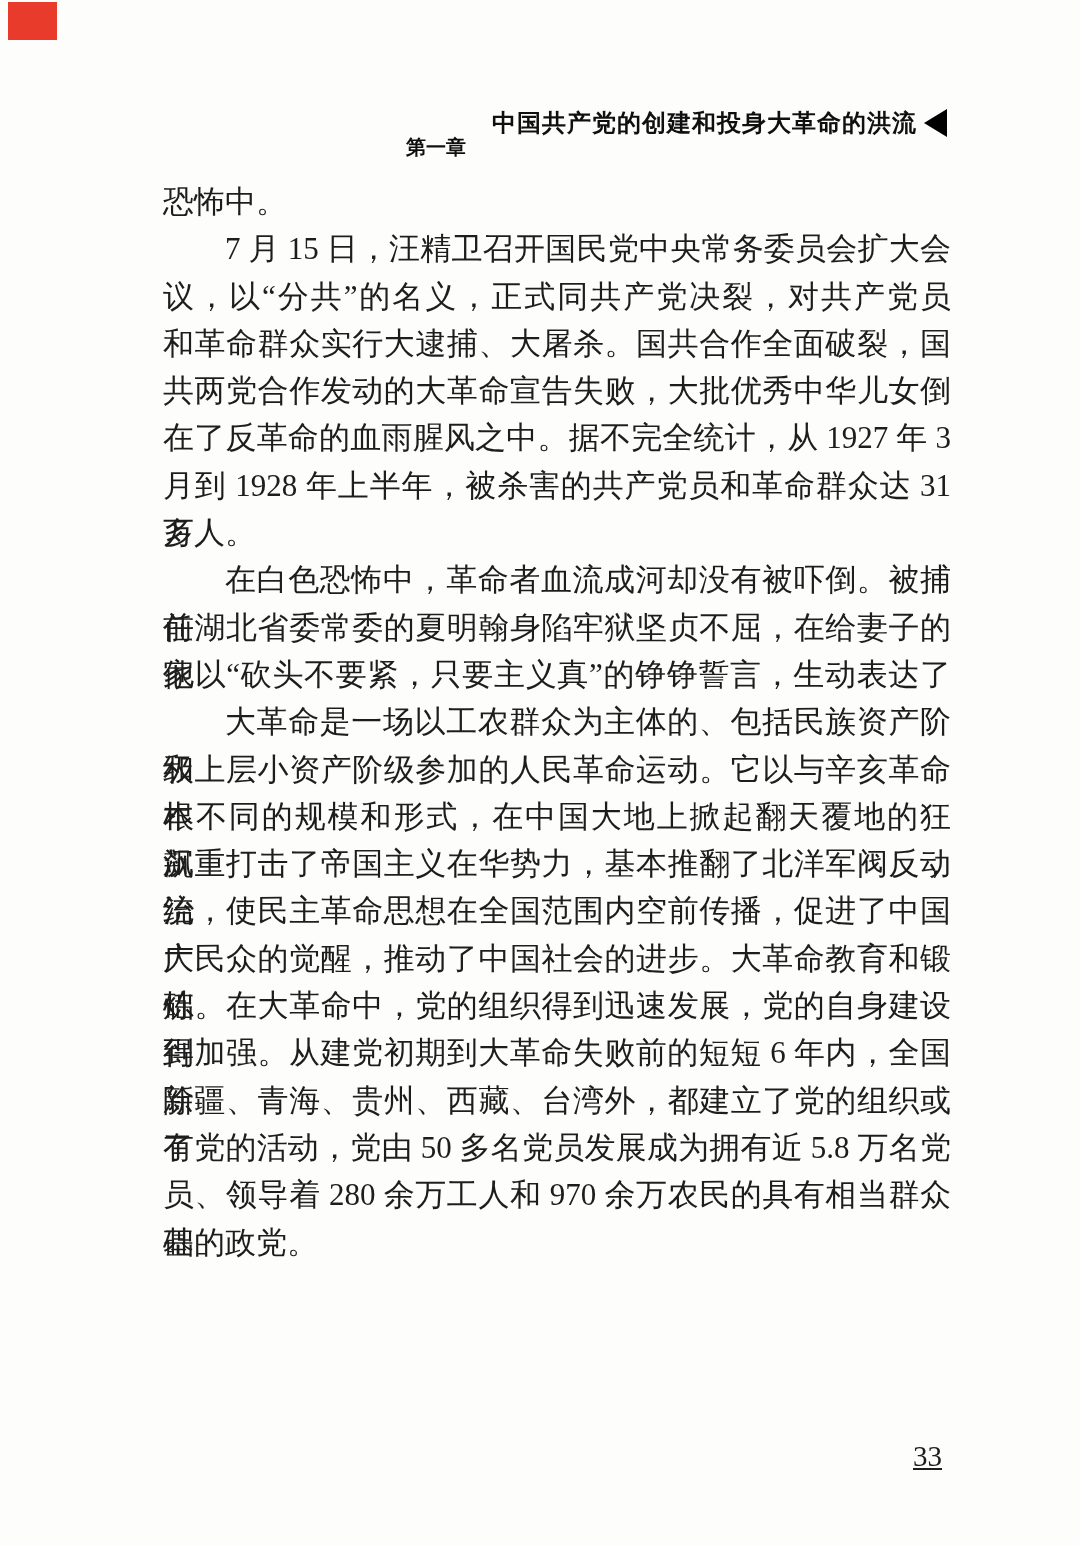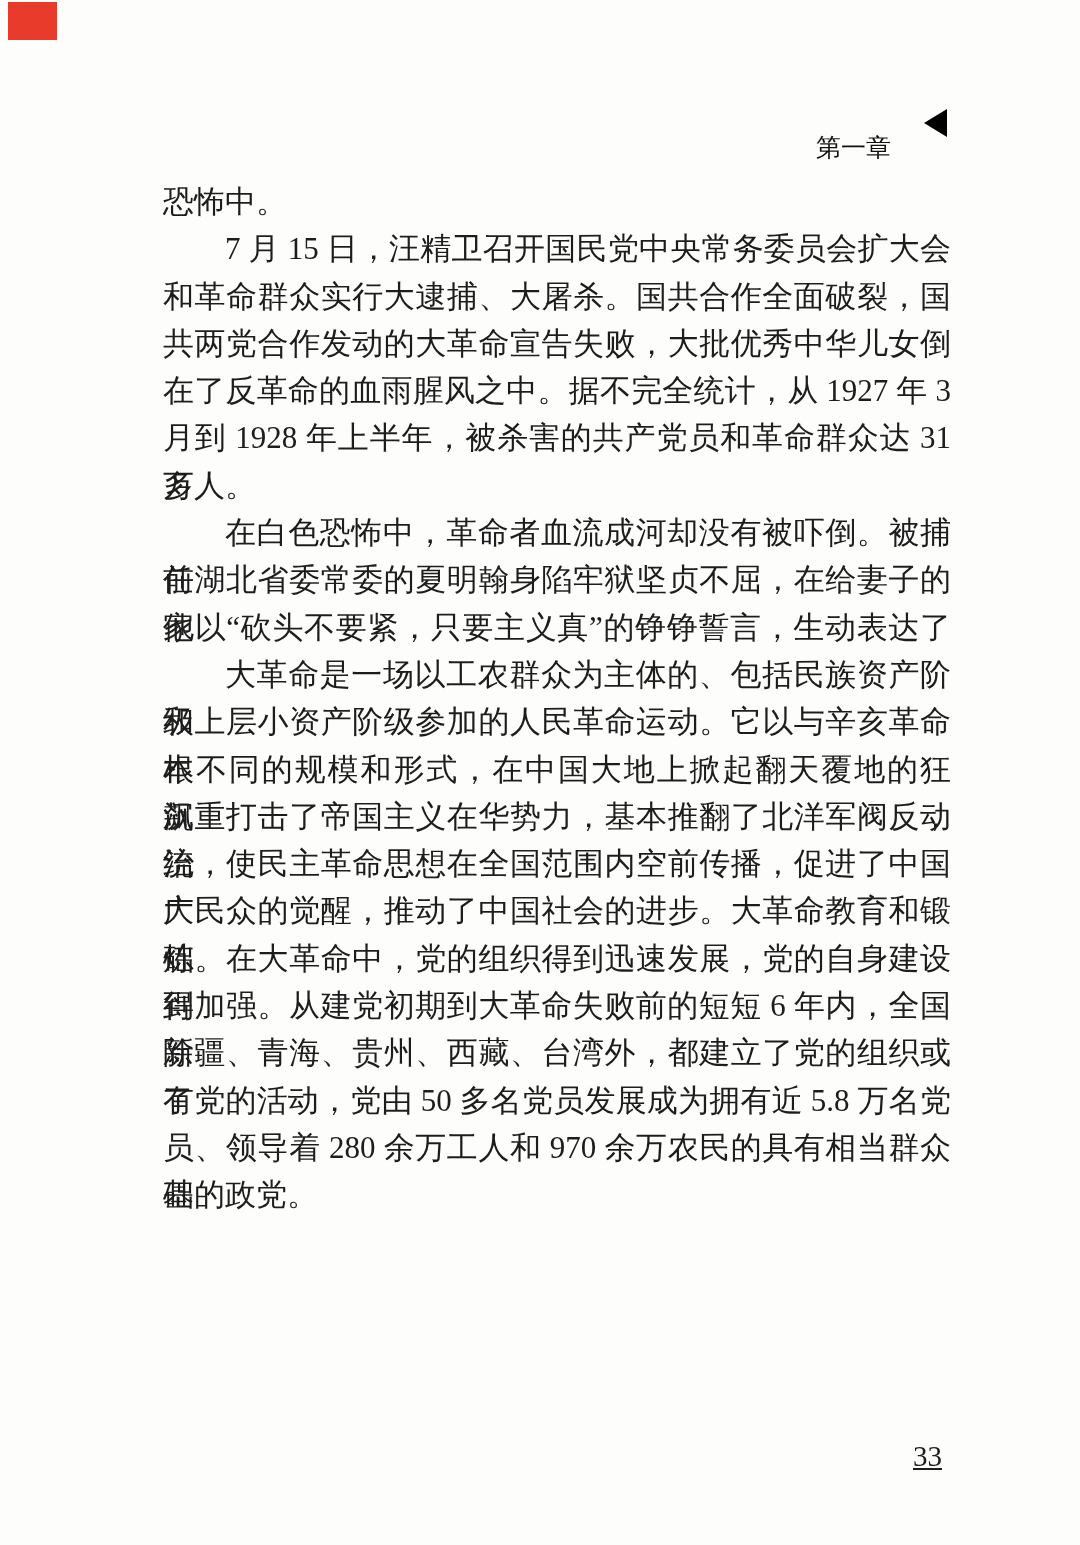--- a/index.html
+++ b/index.html
@@ -20,21 +20,21 @@
   .header {
     position: absolute;
     top: 104px; right: 133px;
     height: 38px;
     display: flex;
     align-items: center;
     font-family: "Liberation Sans", "DejaVu Sans", sans-serif;
     color: #0f0f0f;
     white-space: nowrap;
   }
-  .chapter-label { font-weight: 400; font-size: 25px; margin-top: 48px; }
+  .chapter-label { font-weight: 700; font-size: 20px; margin-top: 48px; }
   .header-gap { display: inline-block; width: 26px; }
   .chapter-title { font-weight: 700; font-size: 24px; letter-spacing: 1px; }
   .tri-icon {
     width: 0; height: 0;
     border-top: 14px solid transparent;
     border-bottom: 14px solid transparent;
     border-right: 23px solid #000;
     margin-left: 7px;
   }
 
@@ -63,26 +63,28 @@
   }
 </style>
 </head>
 <body style="background: rgb(253, 253, 252);">
 
 <div class="red-mark" style="background: rgb(232, 59, 43);"></div>
 
 <div class="header">
   <span class="chapter-label">第一章</span>
   <span class="header-gap"></span>
+  <span class="chapter-title">中国共产党的创建和投身大革命的洪流</span>
   <span class="tri-icon"></span>
 </div>
 
 <div class="body-text">
   <div class="line end">恐怖中。</div>
   <div class="line indent">7 月 15 日，汪精卫召开国民党中央常务委员会扩大会</div>
+  <div class="line">议，以“分共”的名义，正式同共产党决裂，对共产党员</div>
   <div class="line">和革命群众实行大逮捕、大屠杀。国共合作全面破裂，国</div>
   <div class="line">共两党合作发动的大革命宣告失败，大批优秀中华儿女倒</div>
   <div class="line">在了反革命的血雨腥风之中。据不完全统计，从 1927 年 3</div>
   <div class="line">月到 1928 年上半年，被杀害的共产党员和革命群众达 31 万</div>
   <div class="line end">多人。</div>
   <div class="line indent">在白色恐怖中，革命者血流成河却没有被吓倒。被捕前</div>
   <div class="line">任湖北省委常委的夏明翰身陷牢狱坚贞不屈，在给妻子的家</div>
   <div class="line">他以“砍头不要紧，只要主义真”的铮铮誓言，生动表达了</div>
   <div class="line indent">大革命是一场以工农群众为主体的、包括民族资产阶级</div>
   <div class="line">和上层小资产阶级参加的人民革命运动。它以与辛亥革命根</div>

